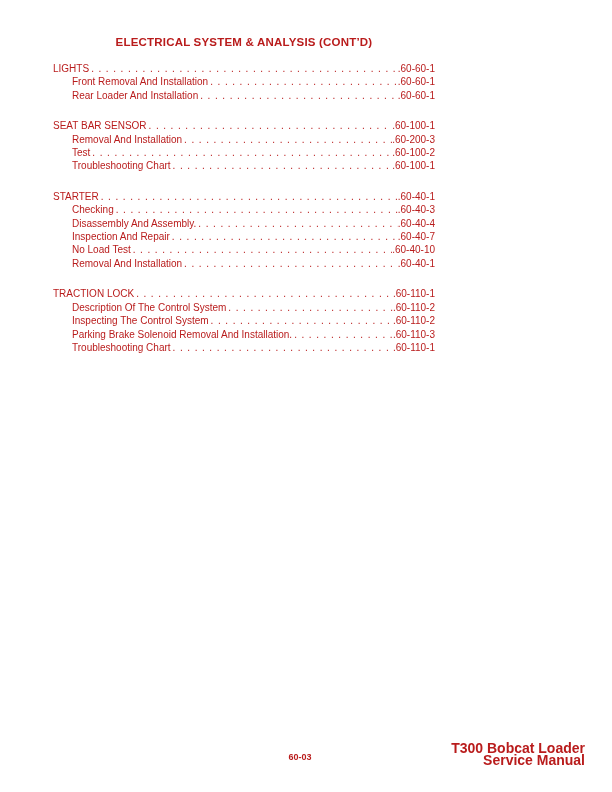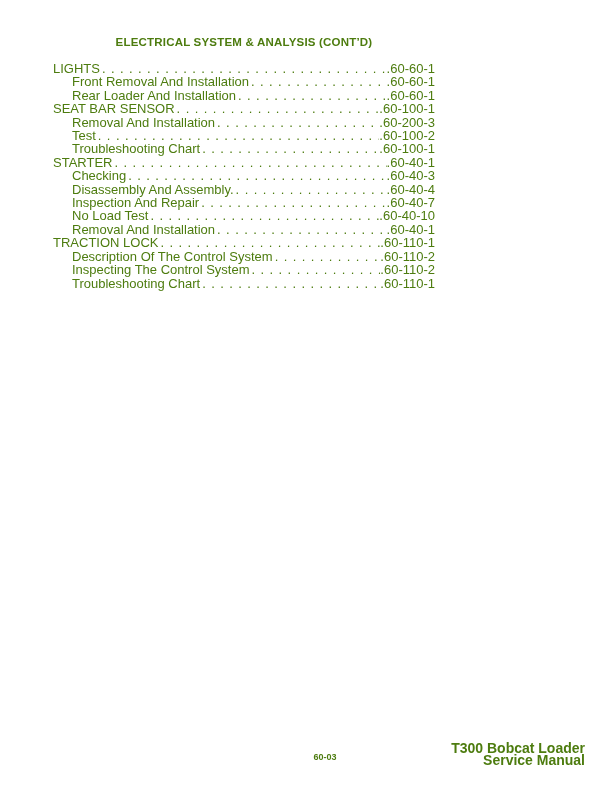--- a/index.html
+++ b/index.html
@@ -1,66 +1,66 @@
 <!DOCTYPE html>
 <html><head>
 <meta charset="utf-8">
 <style>
   html, body { margin: 0; padding: 0; background: #ffffff; }
   .page {
     position: relative;
     width: 612px;
     height: 792px;
     background: #ffffff;
-    color: #4d7c0f;
+    color: #b91c1c;
     font-family: "Liberation Sans", sans-serif;
     overflow: hidden;
   }
   .content {
     position: absolute;
     left: 53px;
     top: 36px;
     width: 382px;
   }
   .doc-title {
     font-size: 11.5px;
     font-weight: bold;
     text-align: center;
     line-height: 13px;
     letter-spacing: 0.2px;
     margin: 0 0 13px 0;
     white-space: nowrap;
   }
   .toc-section { margin: 0; }
-  .toc-section + .toc-section { }
+  .toc-section + .toc-section { margin-top: 17px; }
   .toc-row {
     display: flex;
     align-items: baseline;
-    font-size: 13px;
+    font-size: 10px;
     line-height: 13.4px;
   }
   .toc-row.sub { padding-left: 19px; }
   .toc-label { white-space: nowrap; }
   .leader {
     flex: 1 1 auto;
     overflow: hidden;
     white-space: nowrap;
     margin-left: 2px;
     min-width: 0;
   }
   .leader::before {
     content: " . . . . . . . . . . . . . . . . . . . . . . . . . . . . . . . . . . . . . . . . . . . . . . . . . . . . . . . . . . . . . . . . . . . . . .";
     letter-spacing: 0.9px;
   }
   .pagenum { white-space: nowrap; text-align: center; }
   .pagenum::before { content: "."; }
   .footer-pagenum {
     position: absolute;
     top: 752px;
-    left: 297px;
+    left: 272px;
     width: 56px;
     text-align: center;
     font-size: 9px;
     font-weight: bold;
     line-height: 11px;
   }
   .footer-manual {
     position: absolute;
     top: 743px;
     right: 27px;
@@ -162,20 +162,25 @@
         <span class="toc-label">Description Of The Control System</span>
         <span class="leader"></span>
         <span class="pagenum">60-110-2</span>
       </div>
       <div class="toc-row sub">
         <span class="toc-label">Inspecting The Control System</span>
         <span class="leader"></span>
         <span class="pagenum">60-110-2</span>
       </div>
       <div class="toc-row sub">
+        <span class="toc-label">Parking Brake Solenoid Removal And Installation.</span>
+        <span class="leader"></span>
+        <span class="pagenum">60-110-3</span>
+      </div>
+      <div class="toc-row sub">
         <span class="toc-label">Troubleshooting Chart</span>
         <span class="leader"></span>
         <span class="pagenum">60-110-1</span>
       </div>
     </div>
 
   </div>
 
   <div class="footer-pagenum">60-03</div>
   <div class="footer-manual">

